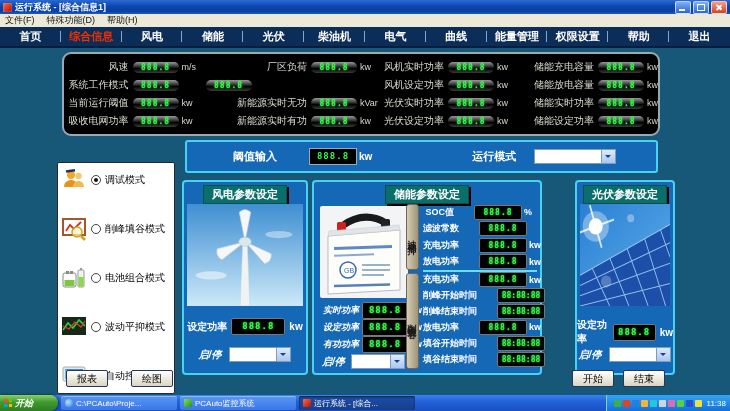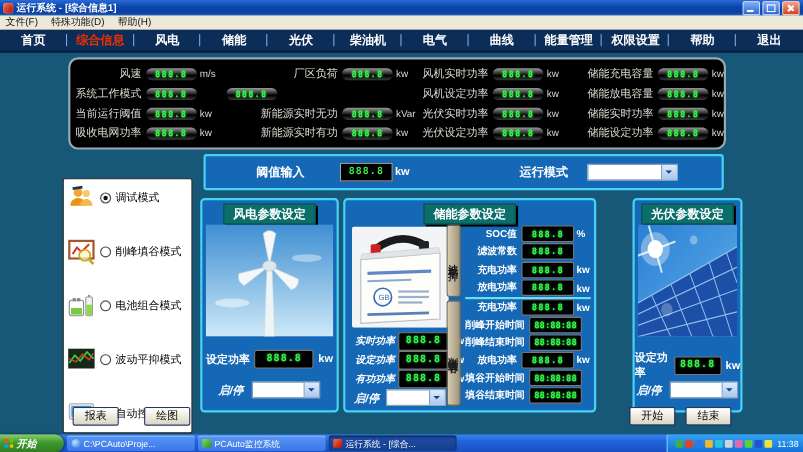--- a/index.html
+++ b/index.html
@@ -106,21 +106,21 @@
     border:1px solid #6f6858;border-radius:3px;color:#1a1a1a;font-size:9px;font-weight:bold;
     writing-mode:vertical-rl;text-align:center;letter-spacing:2px;box-sizing:border-box;}
   .vtab.t1{top:22px;height:66px;}
   .vtab.t2{top:91px;height:96px;}
   .s-right{position:absolute;left:109px;right:3px;top:22px;bottom:6px;display:flex;flex-direction:column;}
   .sec1{height:66px;display:flex;flex-direction:column;justify-content:space-around;
     border-bottom:2px solid #67e0f5;}
   .sec2{flex:1;display:flex;flex-direction:column;justify-content:space-around;}
   .rrow{display:flex;align-items:center;}
   .rrow .rlbl{flex:1;text-align:right;color:#fff;font-size:9px;font-weight:bold;
-    padding-right:4px;white-space:nowrap;}
+    padding-right:20px;white-space:nowrap;}
   .rrow .pled{width:46px;min-width:46px;height:13px;line-height:13px;font-size:8px;}
   .rrow .pled.time{letter-spacing:0;}
   .rrow .runit{width:13px;color:#fff;font-size:9px;font-weight:bold;padding-left:2px;}
   
   .xpbtn{position:absolute;top:370px;width:42px;height:17px;
     background:linear-gradient(#ffffff,#ece9db 55%,#d8d4c6);border:1px solid #23365c;
     border-radius:2px;font-size:10px;color:#000;text-align:center;line-height:16px;
     cursor:pointer;box-sizing:border-box;}
   .xpbtn.report{left:66px;} .xpbtn.draw{left:131px;} .xpbtn.start{left:572px;} .xpbtn.end{left:623px;}
   

